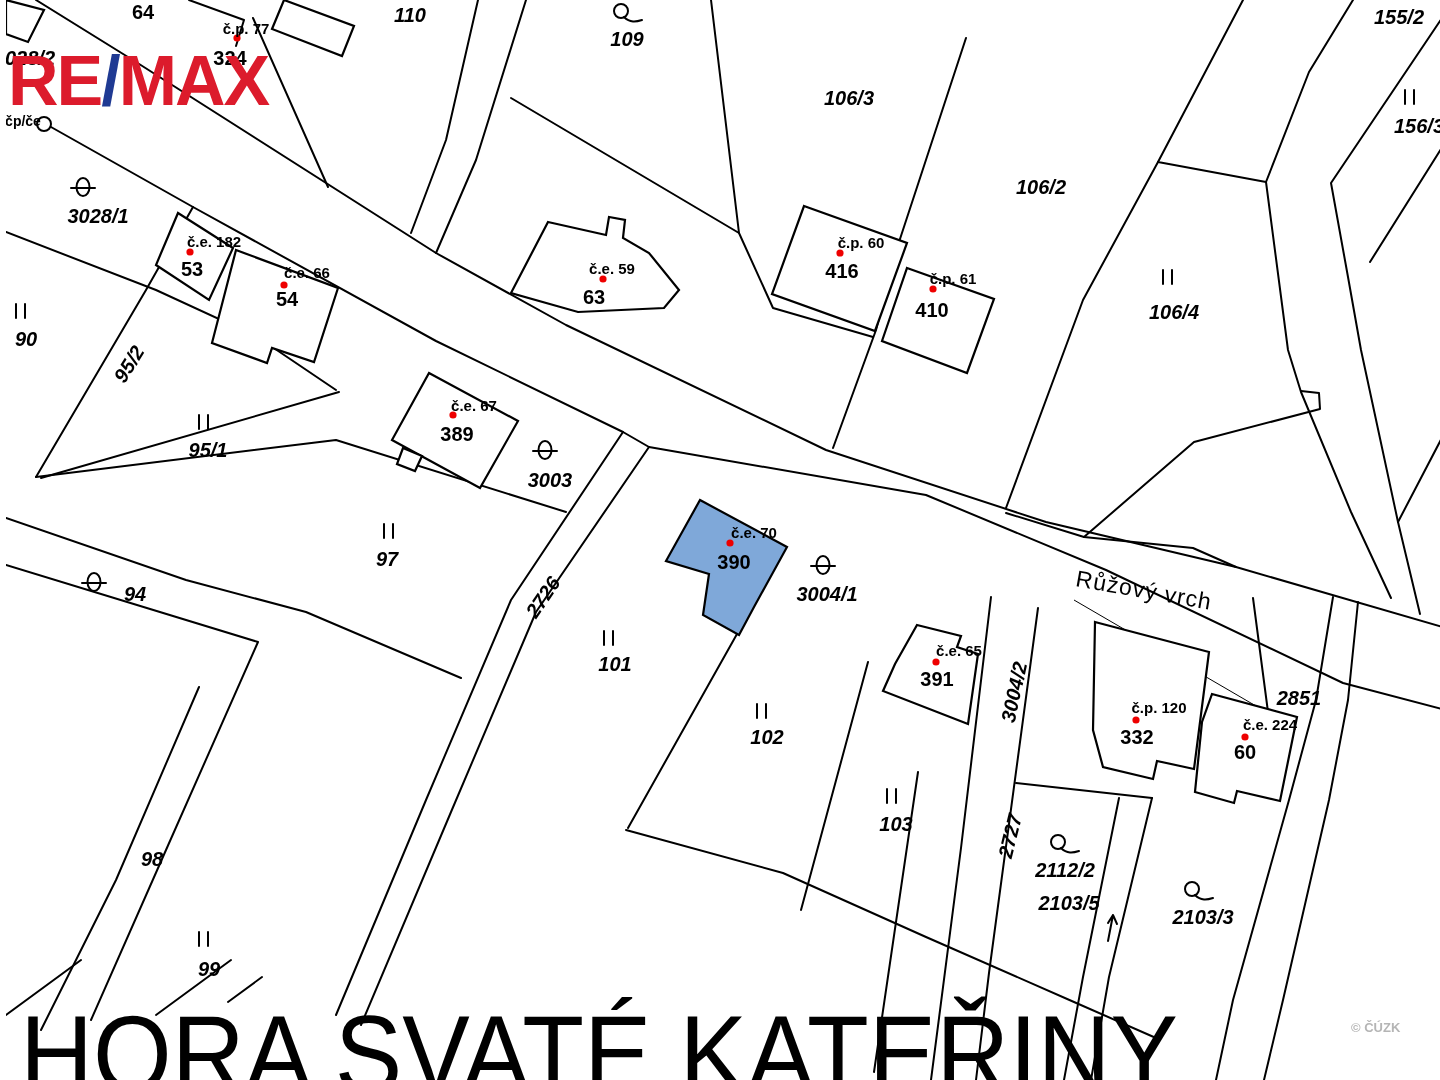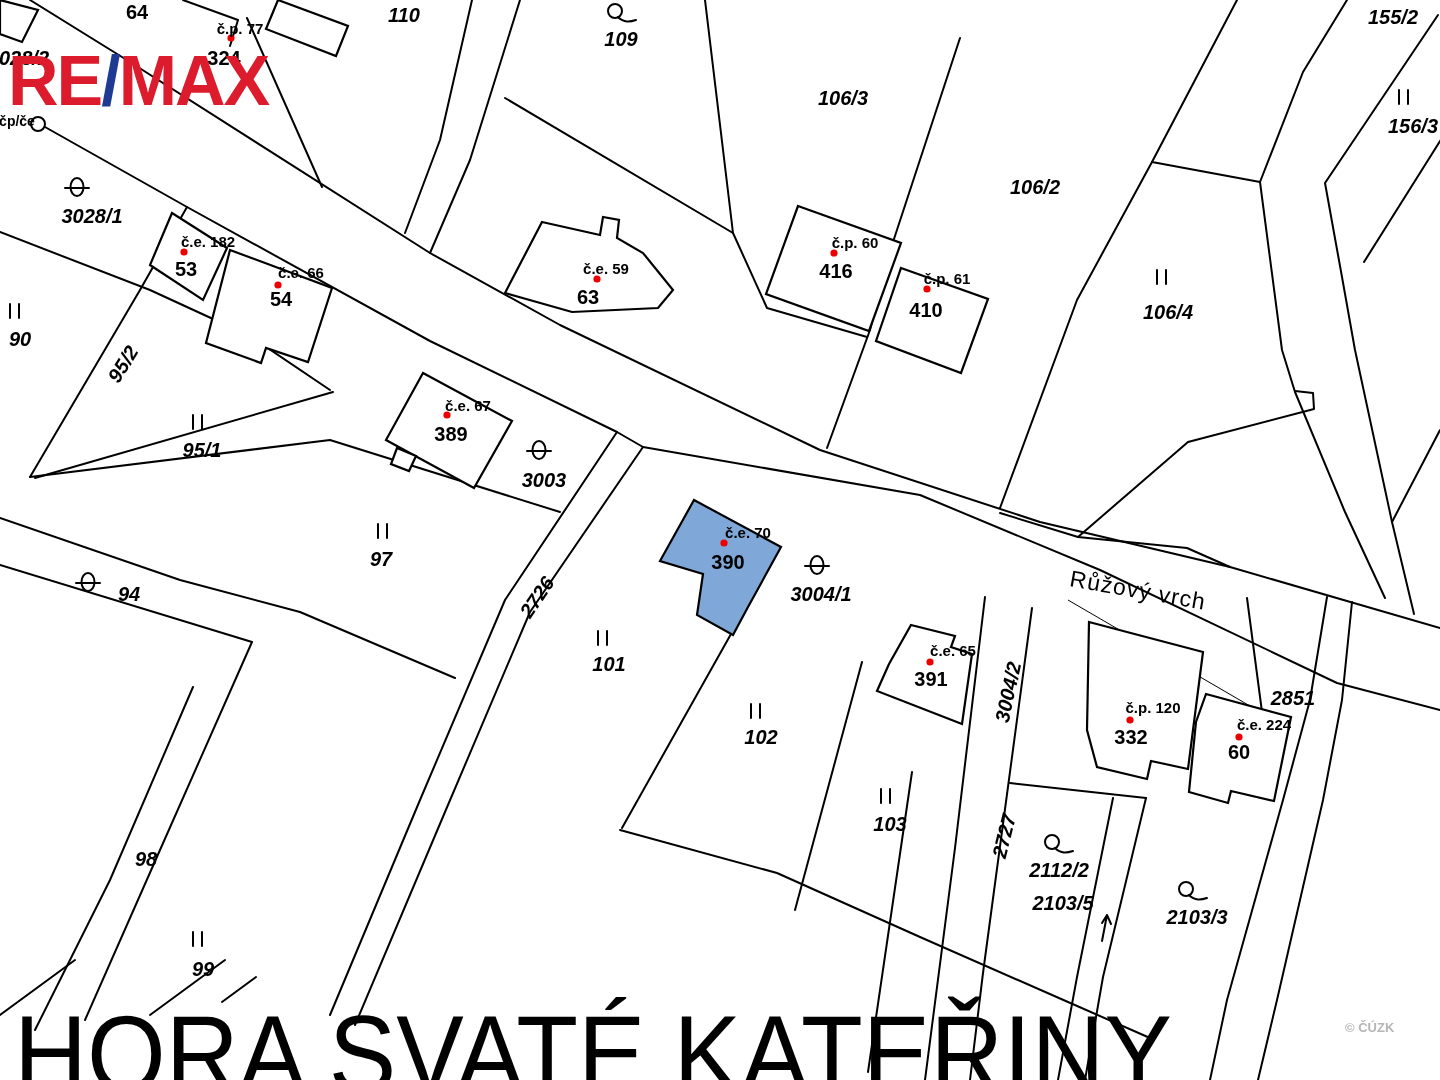--- a/index.html
+++ b/index.html
@@ -1,17 +1,17 @@
 <!DOCTYPE html>
 <html><head>
 <meta charset="utf-8">
 <style>
   html,body{margin:0;padding:0;background:#ffffff;}
   body{width:1440px;height:1080px;overflow:hidden;position:relative;font-family:"Liberation Sans",sans-serif;}
-  #map-wrap{position:absolute;left:0;top:0;width:1337px;height:1080px;border-radius:20px;}
+  #map-wrap{position:absolute;left:6px;top:0;width:1337px;height:1080px;border-radius:20px;}
   svg{display:block;}
   .bnd{fill:none;stroke:#000;stroke-width:2;stroke-linejoin:round;stroke-linecap:round;}
   .bnd-thin{fill:none;stroke:#000;stroke-width:1;}
   .bld{fill:#ffffff;stroke:#000;stroke-width:2.2;stroke-linejoin:miter;}
   .bld-blue{stroke:#000;stroke-width:2.2;stroke-linejoin:miter;}
   .lbl{font-family:"Liberation Sans",sans-serif;text-anchor:middle;dominant-baseline:central;fill:#000;}
   .lbl-land{font-style:italic;font-weight:bold;font-size:20px;}
   .lbl-bldg{font-weight:bold;font-size:20px;}
   .lbl-red{font-weight:bold;font-size:15px;}
   .lbl-smallred{font-weight:bold;font-size:14px;}

